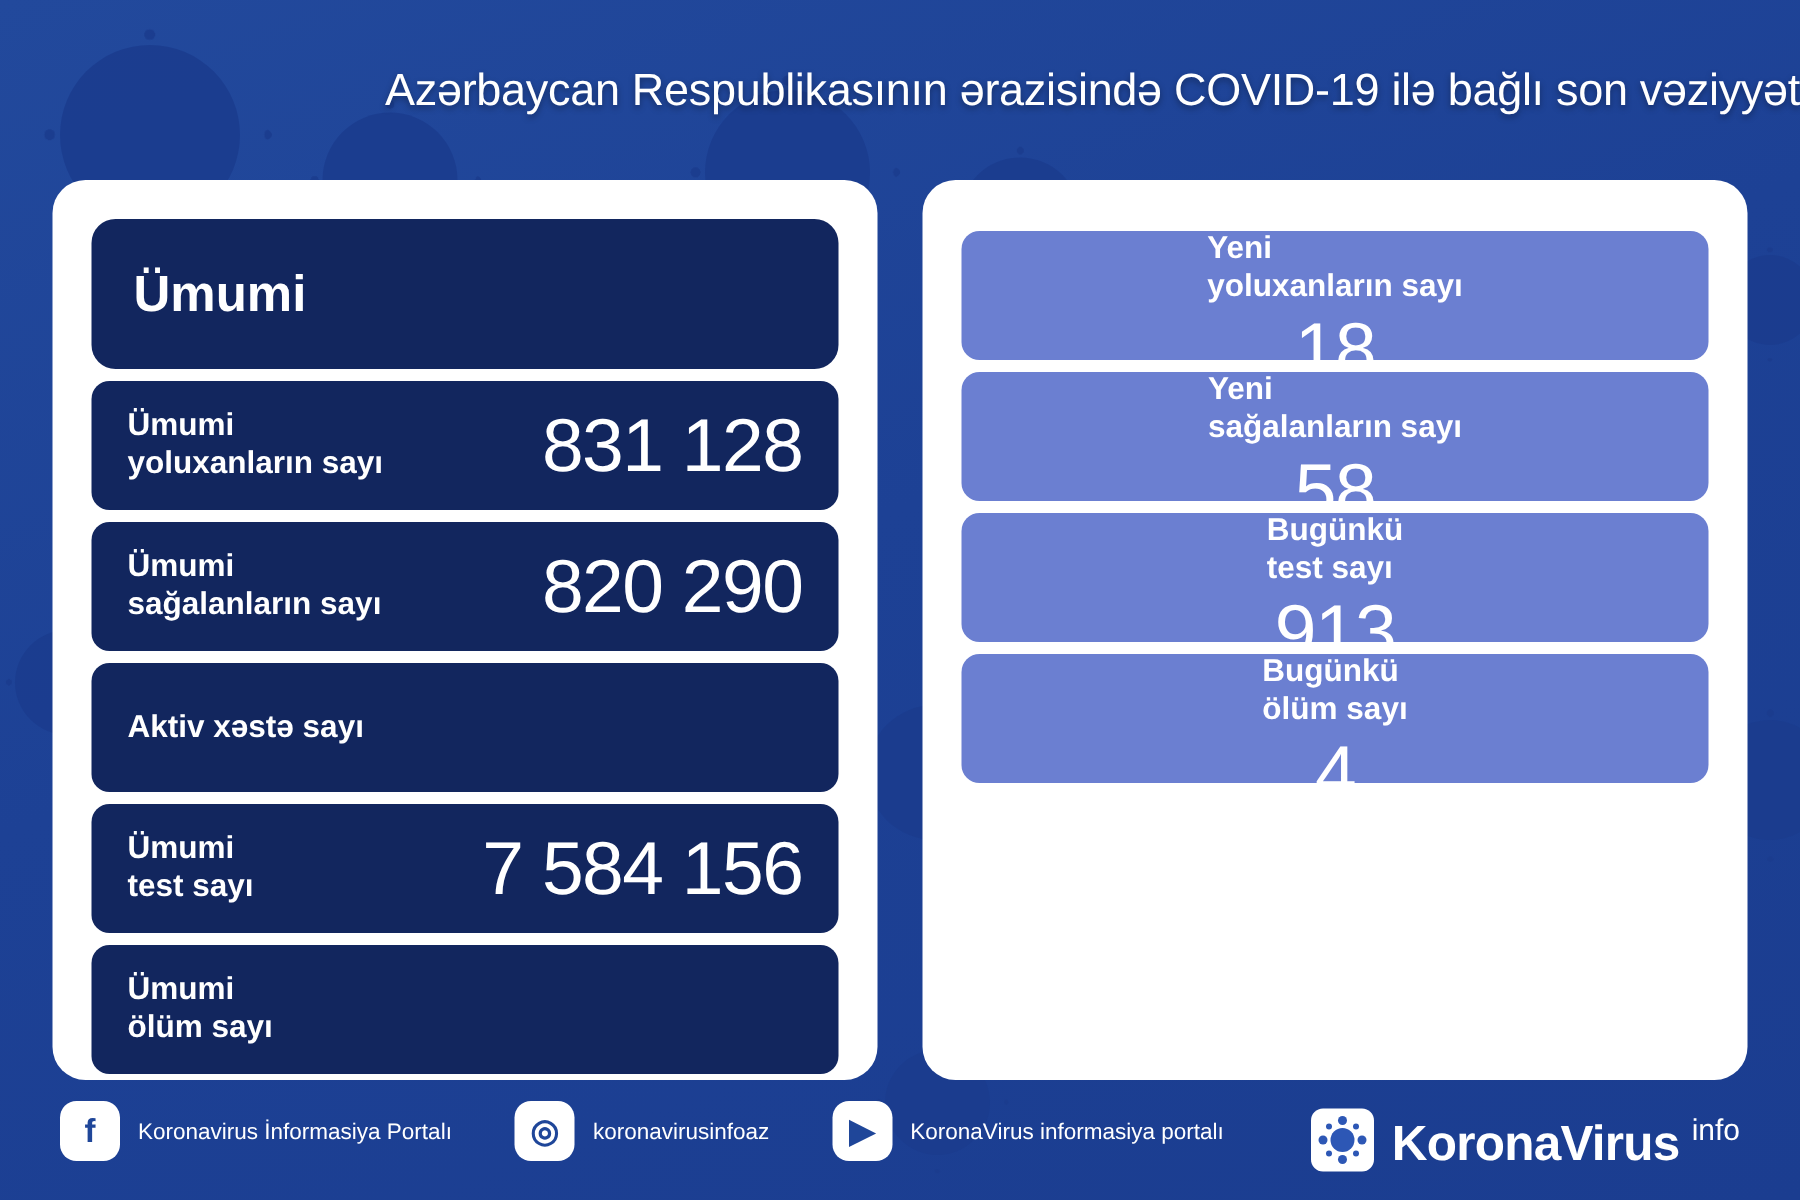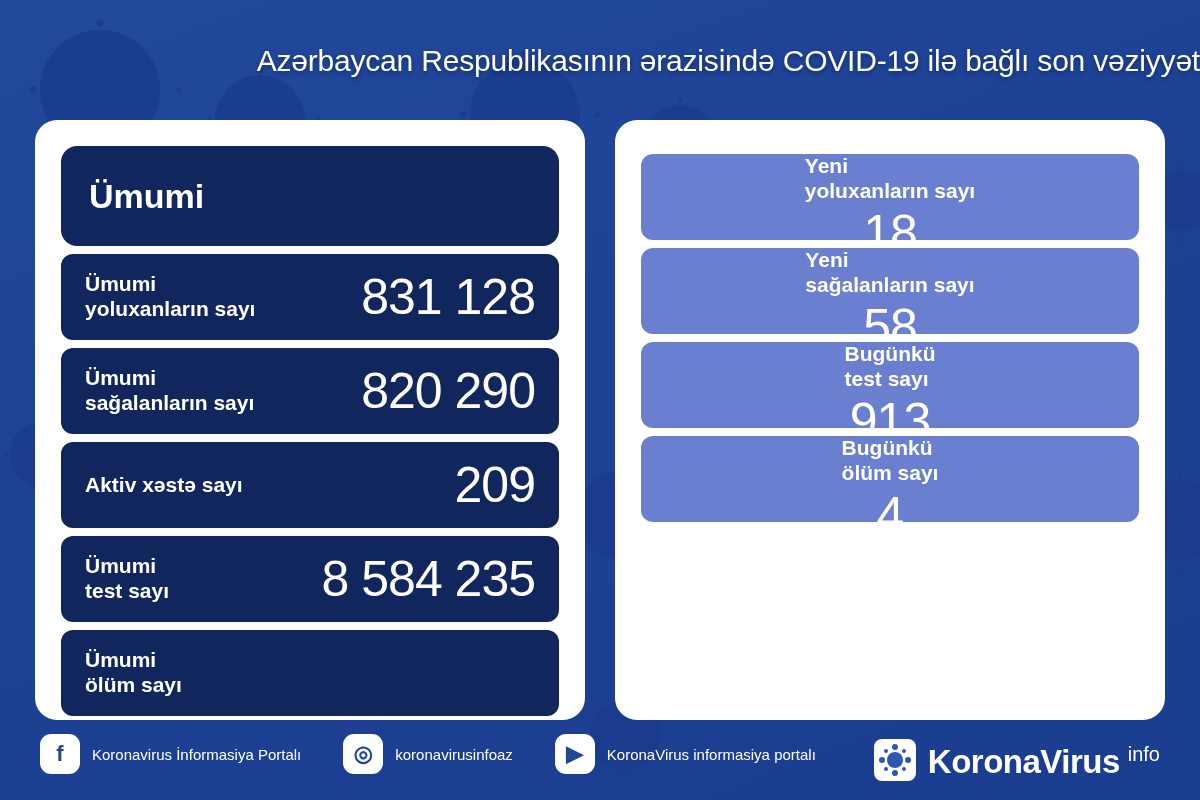--- a/index.html
+++ b/index.html
@@ -205,25 +205,24 @@
       <div class="row">
         <div class="row-label">Ümumi<br>yoluxanların sayı</div>
         <div class="row-value">831 128</div>
       </div>
       <div class="row">
         <div class="row-label">Ümumi<br>sağalanların sayı</div>
         <div class="row-value">820 290</div>
       </div>
       <div class="row">
         <div class="row-label">Aktiv xəstə sayı</div>
-        <div class="row-value">209</div>
       </div>
       <div class="row">
         <div class="row-label">Ümumi<br>test sayı</div>
-        <div class="row-value">8 584 235</div>
+        <div class="row-value">7 584 156</div>
       </div>
       <div class="row">
         <div class="row-label">Ümumi<br>ölüm sayı</div>
       </div>
     </div>
   </div>
 
   <div class="panel right">
     <div class="rows">
       <div class="row">

